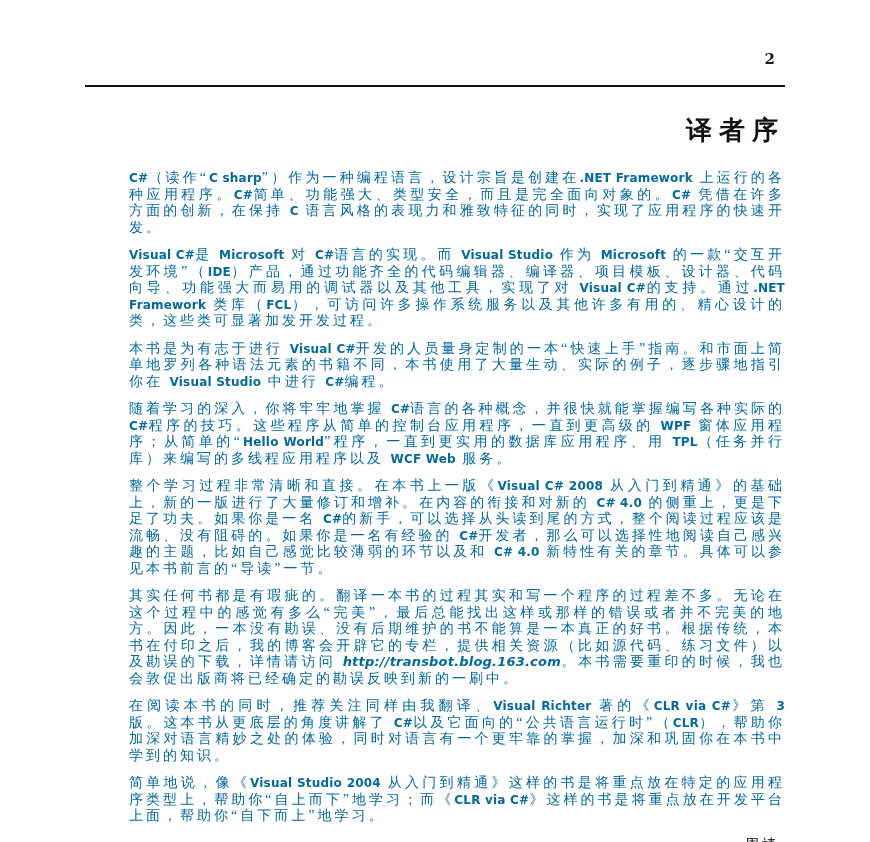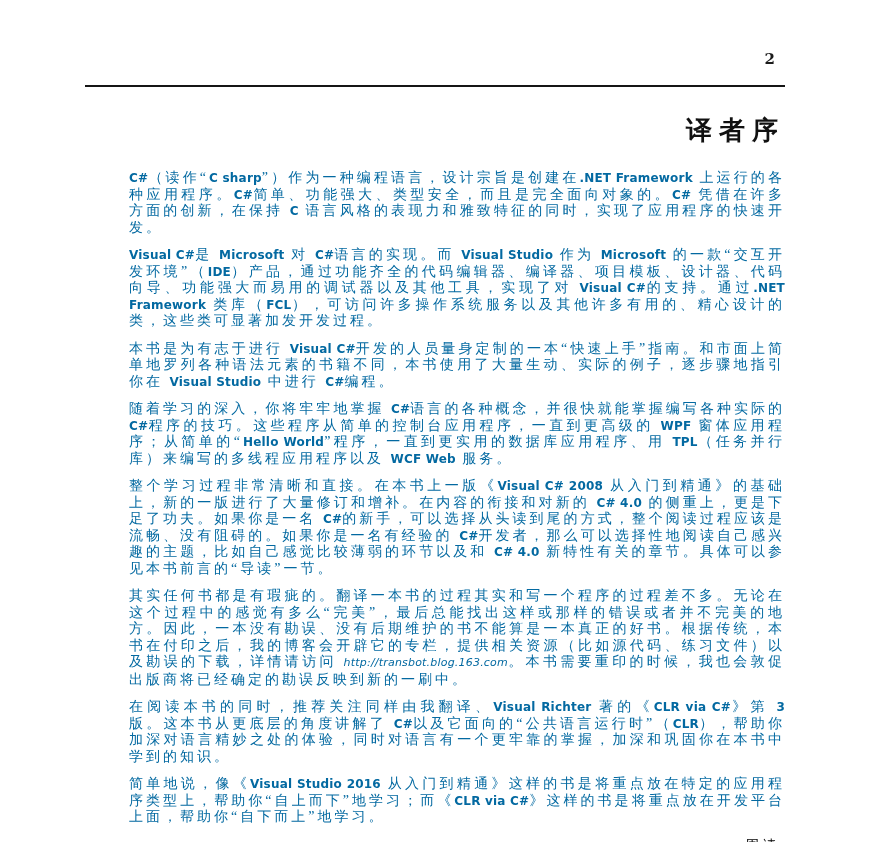--- a/index.html
+++ b/index.html
@@ -55,23 +55,23 @@
     margin: 0 0 11px 0;
   }
   .en {
     font-family: "DejaVu Sans", "Liberation Sans", sans-serif;
     font-weight: 700;
     font-size: 12px;
     letter-spacing: 0.2px;
   }
   .url {
     font-family: "DejaVu Sans", "Liberation Sans", sans-serif;
-    font-weight: 400;
+    font-weight: 700;
     font-style: italic;
-    font-size: 11px;
+    font-size: 13px;
     letter-spacing: 0.2px;
   }
   .signature {
     text-align: right;
     margin-top: 3px;
     padding-right: 6px;
   }
   .sig-name {
     font-size: 14px;
     letter-spacing: 3px;
@@ -100,21 +100,21 @@
     <h1 class="page-title">译者序</h1>
 
     <div class="body-text">
         <p class="para"><span class="en">C#</span><span>（读作“</span><span class="en">C sharp</span><span>”）作为一种编程语言，设计宗旨是创建在</span><span class="en">.NET Framework</span><span> 上运行的各种应用程序。</span><span class="en">C#</span><span>简单、功能强大、类型安全，而且是完全面向对象的。</span><span class="en">C#</span><span> 凭借在许多方面的创新，在保持 </span><span class="en">C</span><span> 语言风格的表现力和雅致特征的同时，实现了应用程序的快速开发。</span></p>
         <p class="para"><span class="en">Visual C#</span><span>是 </span><span class="en">Microsoft</span><span> 对 </span><span class="en">C#</span><span>语言的实现。而 </span><span class="en">Visual Studio</span><span> 作为 </span><span class="en">Microsoft</span><span> 的一款“交互开发环境”（</span><span class="en">IDE</span><span>）产品，通过功能齐全的代码编辑器、编译器、项目模板、设计器、代码向导、功能强大而易用的调试器以及其他工具，实现了对 </span><span class="en">Visual C#</span><span>的支持。通过</span><span class="en">.NET Framework</span><span> 类库（</span><span class="en">FCL</span><span>），可访问许多操作系统服务以及其他许多有用的、精心设计的类，这些类可显著加发开发过程。</span></p>
         <p class="para"><span>本书是为有志于进行 </span><span class="en">Visual C#</span><span>开发的人员量身定制的一本“快速上手”指南。和市面上简单地罗列各种语法元素的书籍不同，本书使用了大量生动、实际的例子，逐步骤地指引你在 </span><span class="en">Visual Studio</span><span> 中进行 </span><span class="en">C#</span><span>编程。</span></p>
         <p class="para"><span>随着学习的深入，你将牢牢地掌握 </span><span class="en">C#</span><span>语言的各种概念，并很快就能掌握编写各种实际的 </span><span class="en">C#</span><span>程序的技巧。这些程序从简单的控制台应用程序，一直到更高级的 </span><span class="en">WPF</span><span> 窗体应用程序；从简单的“</span><span class="en">Hello World</span><span>”程序，一直到更实用的数据库应用程序、用 </span><span class="en">TPL</span><span>（任务并行库）来编写的多线程应用程序以及 </span><span class="en">WCF Web</span><span> 服务。</span></p>
         <p class="para"><span>整个学习过程非常清晰和直接。在本书上一版《</span><span class="en">Visual C# 2008</span><span> 从入门到精通》的基础上，新的一版进行了大量修订和增补。在内容的衔接和对新的 </span><span class="en">C# 4.0</span><span> 的侧重上，更是下足了功夫。如果你是一名 </span><span class="en">C#</span><span>的新手，可以选择从头读到尾的方式，整个阅读过程应该是流畅、没有阻碍的。如果你是一名有经验的 </span><span class="en">C#</span><span>开发者，那么可以选择性地阅读自己感兴趣的主题，比如自己感觉比较薄弱的环节以及和 </span><span class="en">C# 4.0</span><span> 新特性有关的章节。具体可以参见本书前言的“导读”一节。</span></p>
         <p class="para"><span>其实任何书都是有瑕疵的。翻译一本书的过程其实和写一个程序的过程差不多。无论在这个过程中的感觉有多么“完美”，最后总能找出这样或那样的错误或者并不完美的地方。因此，一本没有勘误、没有后期维护的书不能算是一本真正的好书。根据传统，本书在付印之后，我的博客会开辟它的专栏，提供相关资源（比如源代码、练习文件）以及勘误的下载，详情请访问 </span><span class="url">http://transbot.blog.163.com</span><span>。本书需要重印的时候，我也会敦促出版商将已经确定的勘误反映到新的一刷中。</span></p>
         <p class="para"><span>在阅读本书的同时，推荐关注同样由我翻译、</span><span class="en">Visual Richter</span><span> 著的《</span><span class="en">CLR via C#</span><span>》第 </span><span class="en">3</span><span> 版。这本书从更底层的角度讲解了 </span><span class="en">C#</span><span>以及它面向的“公共语言运行时”（</span><span class="en">CLR</span><span>），帮助你加深对语言精妙之处的体验，同时对语言有一个更牢靠的掌握，加深和巩固你在本书中学到的知识。</span></p>
-        <p class="para"><span>简单地说，像《</span><span class="en">Visual Studio 2016</span><span> 从入门到精通》这样的书是将重点放在特定的应用程序类型上，帮助你“自上而下”地学习；而《</span><span class="en">CLR via C#</span><span>》这样的书是将重点放在开发平台上面，帮助你“自下而上”地学习。</span></p>
+        <p class="para"><span>简单地说，像《</span><span class="en">Visual Studio 2004</span><span> 从入门到精通》这样的书是将重点放在特定的应用程序类型上，帮助你“自上而下”地学习；而《</span><span class="en">CLR via C#</span><span>》这样的书是将重点放在开发平台上面，帮助你“自下而上”地学习。</span></p>
       </div>
 
     <div class="signature">
       <div class="sig-name">周靖</div>
       <div class="sig-date">2010.7@北京</div>
     </div>
 
   </div>
 </div>
 

